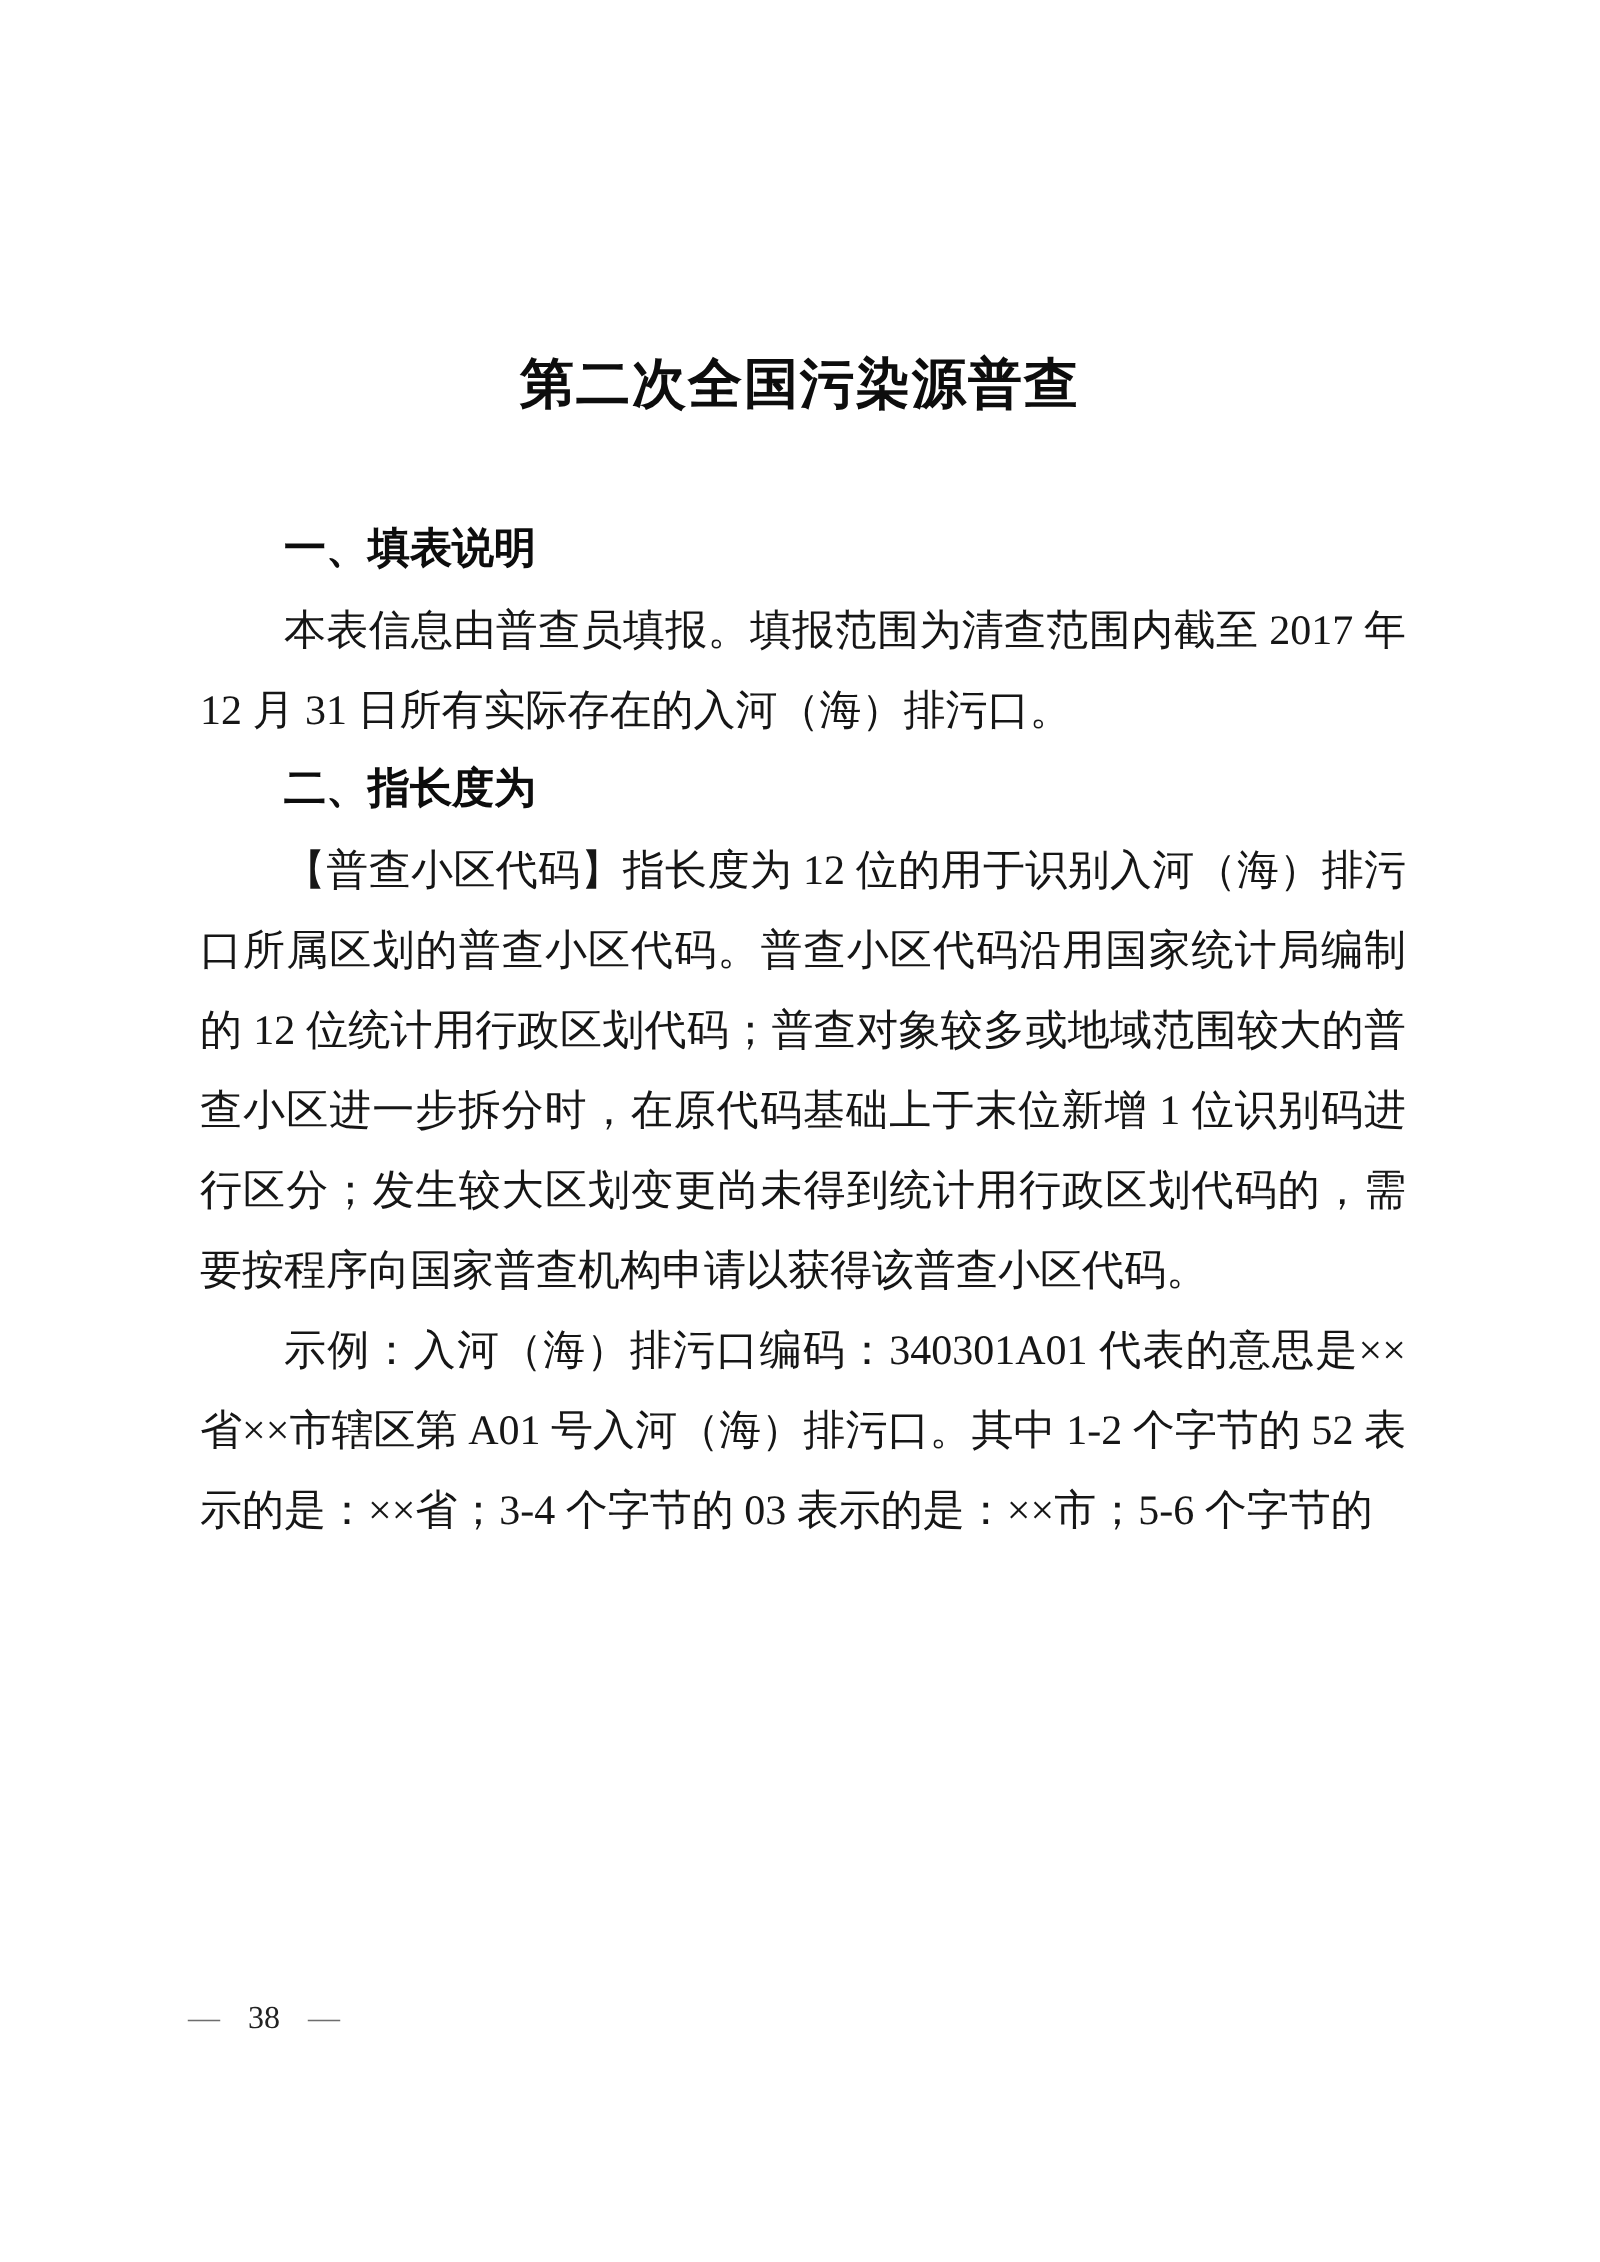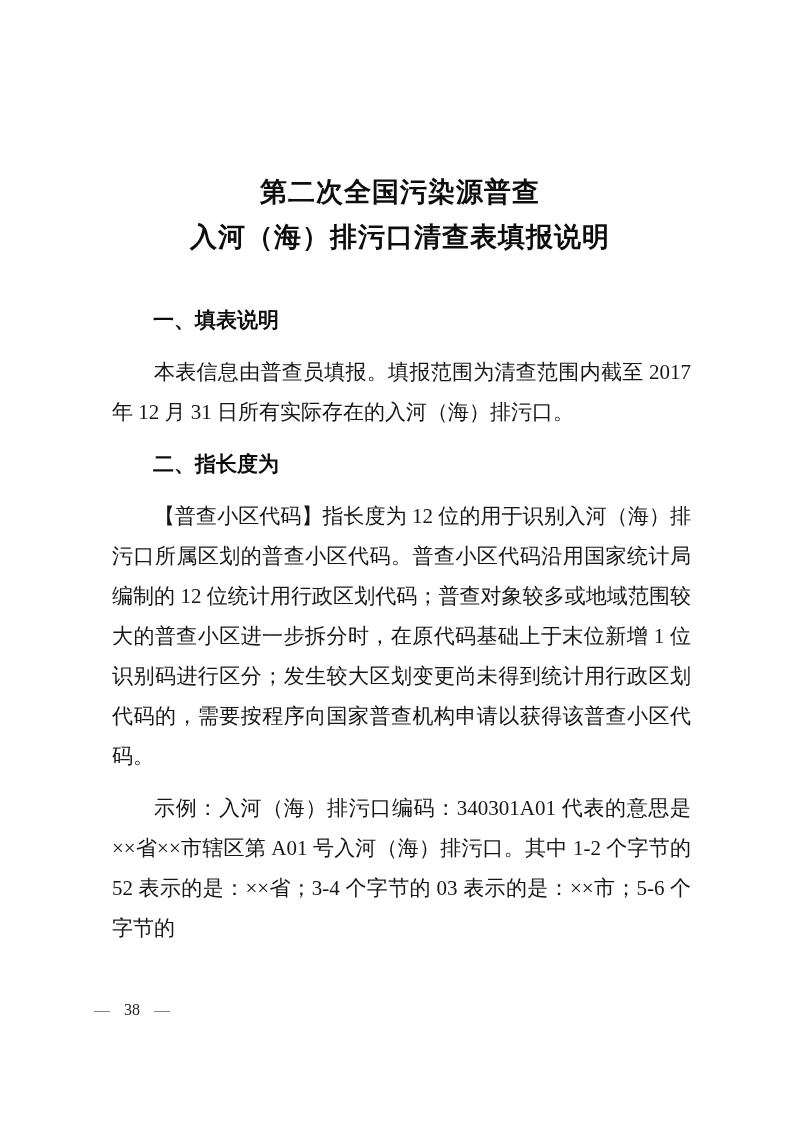--- a/index.html
+++ b/index.html
@@ -26,31 +26,31 @@
     letter-spacing: 1px;
   }
   .doc-body {
     margin: 40px 97px 0 100px;
     font-family: "Liberation Serif", "DejaVu Serif", serif;
     font-size: 21px;
     line-height: 40px;
     color: #161616;
   }
   .doc-body h2 {
-    margin: 11px;
+    margin: 0;
     padding: 0;
     font-family: "Liberation Sans", "DejaVu Sans", sans-serif;
     font-weight: bold;
     font-size: 21px;
     line-height: 40px;
     text-indent: 2em;
     color: #0d0d0d;
   }
   .doc-body p {
-    margin: 12px;
+    margin: 0;
     padding: 0;
     text-indent: 2em;
     text-align: justify;
     text-justify: inter-ideograph;
   }
   .page-footer {
     position: absolute;
     left: 94px;
     top: 998px;
     font-family: "Liberation Serif", "DejaVu Serif", serif;
@@ -69,21 +69,20 @@
     color: #222222;
   }
 </style>
 </head>
 <body>
 
 <div class="page">
 
   <div class="doc-title">
     <div>第二次全国污染源普查</div>
-    <div>入河（海）排污口清查表填报说明</div>
   </div>
 
   <div class="doc-body">
     <h2>一、填表说明</h2>
     <p>本表信息由普查员填报。填报范围为清查范围内截至 2017 年 12 月 31 日所有实际存在的入河（海）排污口。</p>
 
     <h2>二、指长度为</h2>
     <p>【普查小区代码】指长度为 12 位的用于识别入河（海）排污口所属区划的普查小区代码。普查小区代码沿用国家统计局编制的 12 位统计用行政区划代码；普查对象较多或地域范围较大的普查小区进一步拆分时，在原代码基础上于末位新增 1 位识别码进行区分；发生较大区划变更尚未得到统计用行政区划代码的，需要按程序向国家普查机构申请以获得该普查小区代码。</p>
     <p>示例：入河（海）排污口编码：340301A01 代表的意思是××省××市辖区第 A01 号入河（海）排污口。其中 1-2 个字节的 52 表示的是：××省；3-4 个字节的 03 表示的是：××市；5-6 个字节的</p>
   </div>

